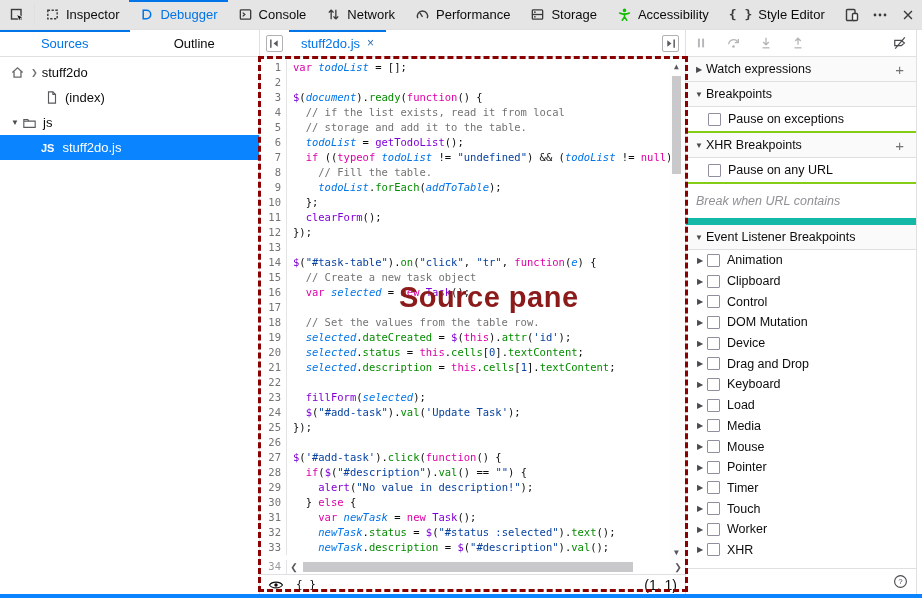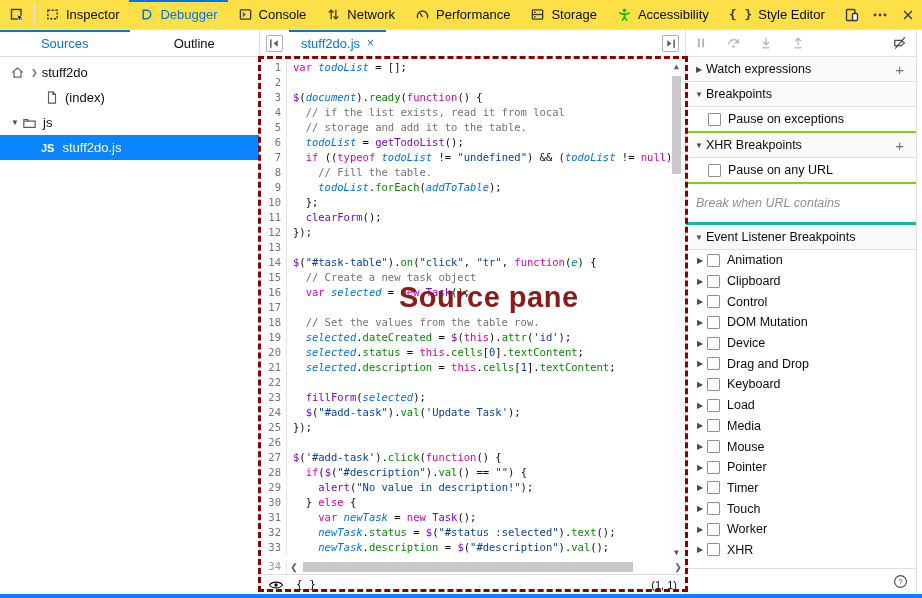--- a/index.html
+++ b/index.html
@@ -1,21 +1,21 @@
 <!DOCTYPE html>
 <html><head>
 <meta charset="utf-8">
 <style>
   * { margin:0; padding:0; box-sizing:border-box; }
   html,body { width:922px; height:598px; overflow:hidden; background:#fff;
               font-family:"Liberation Sans", sans-serif; color:#0c0c0d; }
   .devtools { position:relative; width:922px; height:598px; background:#fff; }
 
   
-  .toolbar { display:flex; align-items:stretch; height:30px; background:#fde047;
+  .toolbar { display:flex; align-items:stretch; height:30px; background:#e5e5e5;
              border-bottom:1px solid #e0e0e2; font-size:13px; }
   .tb-btn { display:flex; align-items:center; justify-content:center; width:34px; position:relative; }
   .tb-sep { width:1px; background:#e0e0e2; margin:3px 0; }
   .tb-tab { display:flex; align-items:center; gap:6px; padding:0 10px; position:relative; cursor:default; }
   .tb-tab.active { color:#0074e8; }
   .tb-tab.active::before { content:""; position:absolute; top:0; left:0; right:0; height:2px; background:#0074e8; }
   .tb-right { margin-left:auto; display:flex; align-items:center; }
   .tb-ic { display:flex; align-items:center; justify-content:center; width:28px; height:100%; }
   svg { display:block; }
 
@@ -67,34 +67,34 @@
             font-family:"DejaVu Sans Mono", monospace; font-size:10.5px; border-right:1px solid #e4e4e6; }
   .hs-bar { flex:1; display:flex; align-items:center; position:relative; }
   .hs-arrow { width:14px; text-align:center; font-size:9px; color:#58585c; }
   .hs-track { flex:1; height:12px; position:relative; }
   .hs-thumb { position:absolute; left:2px; top:1px; width:330px; height:10px; background:#c9c9cc; }
 
   
   .sp-footer { height:20px; flex:none; border-top:1px solid #e0e0e2; display:flex; align-items:center;
                padding:0 8px; font-size:11px; gap:12px; }
   .braces { font-family:"DejaVu Sans Mono", monospace; font-size:11px; color:#0c0c0d; }
-  .cursor-pos { margin-left:auto; color:#0c0c0d; font-size:11px; }
+  .cursor-pos { margin-left:auto; color:#0c0c0d; font-size:14px; }
 
   
   .right-panel { flex:1; display:flex; }
   .rp-inner { flex:1; margin-right:5px; border-right:1px solid #e0e0e2; display:flex; flex-direction:column; font-size:12.5px; }
   .cmdbar { height:27px; border-bottom:1px solid #e0e0e2; display:flex; align-items:center; padding:0 8px; gap:18px; flex:none; }
   .cmd-right { margin-left:auto; }
   .acc-h { height:25px; display:flex; align-items:center; padding:0 6px; background:#fafafa;
            border-bottom:1px solid #e0e0e2; flex:none; }
   .acc-h .tw { width:14px; }
   .plus { margin-left:auto; color:#737373; font-size:15px; padding-right:6px; }
   .rp-row { height:26px; display:flex; align-items:center; padding-left:22px; border-bottom:2px solid #84cc16; flex:none;text-align:center; }
   .cb { width:13px; height:13px; border:1px solid #8f8f9d; border-radius:1px; background:#fff; margin-right:7px; flex:none; }
-  .url-row { height:41px; display:flex; align-items:center; padding-left:10px; border-bottom:3px solid #14b8a6; flex:none; }
+  .url-row { height:41px; display:flex; align-items:center; padding-left:10px; border-bottom:7px solid #14b8a6; flex:none; }
   .url-row span { font-style:italic; color:#909095; }
   .ev-list { flex:none; }
   .ev-item { height:20.7px; display:flex; align-items:center; padding-left:7px; }
   .rp-footer { margin-top:auto; height:26px; border-top:1px solid #e0e0e2; display:flex; align-items:center;
                justify-content:flex-end; padding-right:8px; flex:none; }
 
   
   .bottom-stripe { position:absolute; left:0; right:0; bottom:0; height:4px; background:#0a84ff; }
 
   

